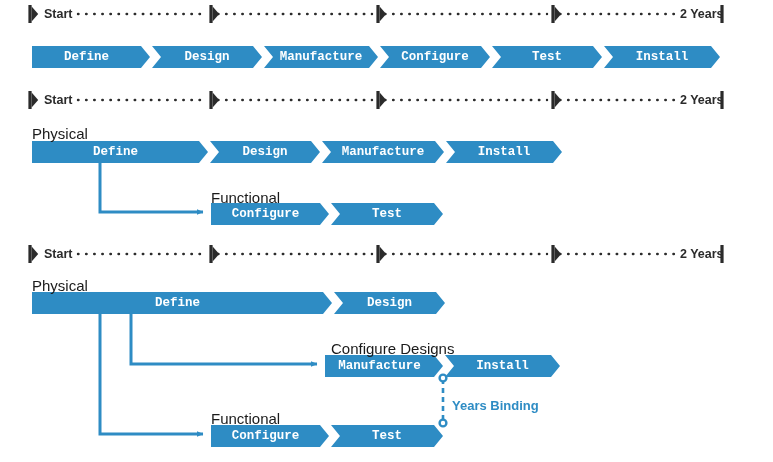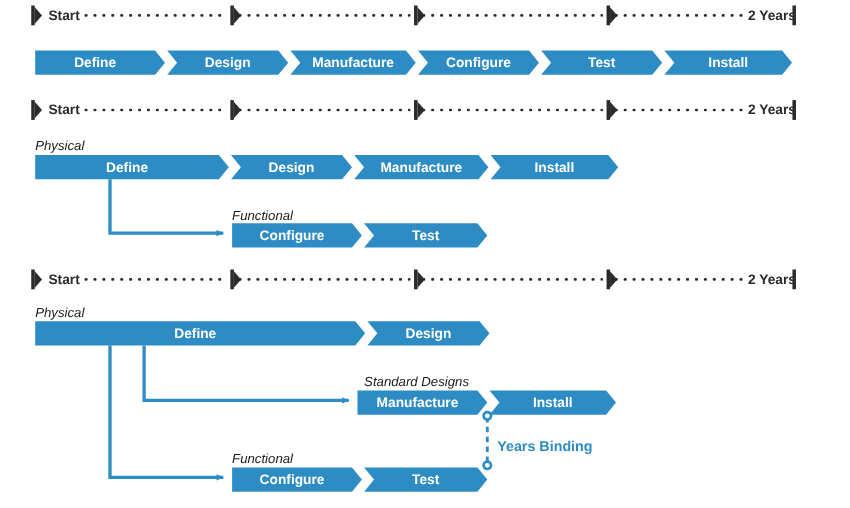--- a/index.html
+++ b/index.html
@@ -32,38 +32,37 @@
     font-family: "Liberation Sans", sans-serif;
     font-size: 12.5px;
     font-weight: bold;
     color: #2b2b2b;
     white-space: nowrap;
     line-height: 1;
   }
   .phase-label {
     position: absolute;
     font-family: "Liberation Sans", sans-serif;
-    font-style: italic;
-    font-size: 12px;
+    font-size: 15px;
     color: #1a1a1a;
     white-space: nowrap;
     line-height: 1;
   }
   .late-binding-label {
     position: absolute;
     font-family: "Liberation Sans", sans-serif;
     font-size: 13px;
     font-weight: bold;
     color: #2E8CC4;
     white-space: nowrap;
     line-height: 1;
   }
   .box-text {
     position: absolute;
-    font-family: Liberation Sans, sans-serif;
+    font-family: Liberation Mono, monospace;
     font-size: 12.5px;
     font-weight: bold;
     color: #ffffff;
     white-space: nowrap;
     text-align: center;
     line-height: 1;
     pointer-events: none;
   }
 </style>
 </head>
@@ -174,21 +173,21 @@
         <path d="M445,355 L551,355 L560,366 L551,377 L445,377 L454,366 Z" fill="#2E8CC4"></path>
         <path d="M211,425 L320,425 L329,436 L320,447 L211,447 Z" fill="#2E8CC4"></path>
         <path d="M331,425 L434,425 L443,436 L434,447 L331,447 L340,436 Z" fill="#2E8CC4"></path>
       </g>
   </svg>
 
   <div class="phase-label" style="left:32px;  top:126px;">Physical</div>
   <div class="phase-label" style="left:211px; top:190px;">Functional</div>
 
   <div class="phase-label" style="left:32px;  top:278px;">Physical</div>
-  <div class="phase-label" style="left:331px; top:341px;">Standard Designs</div>
+  <div class="phase-label" style="left:331px; top:341px;">Configure Designs</div>
   <div class="phase-label" style="left:211px; top:411px;">Functional</div>
 
   <div class="late-binding-label" style="left:452px; top:399px;">Years Binding</div>
 
   <div id="box-text-root">
       <div class="box-text" style="left: 32px; top: 51px; width: 109px;">Define</div>
       <div class="box-text" style="left: 161px; top: 51px; width: 92px;">Design</div>
       <div class="box-text" style="left: 273px; top: 51px; width: 96px;">Manufacture</div>
       <div class="box-text" style="left: 389px; top: 51px; width: 92px;">Configure</div>
       <div class="box-text" style="left: 501px; top: 51px; width: 92px;">Test</div>

